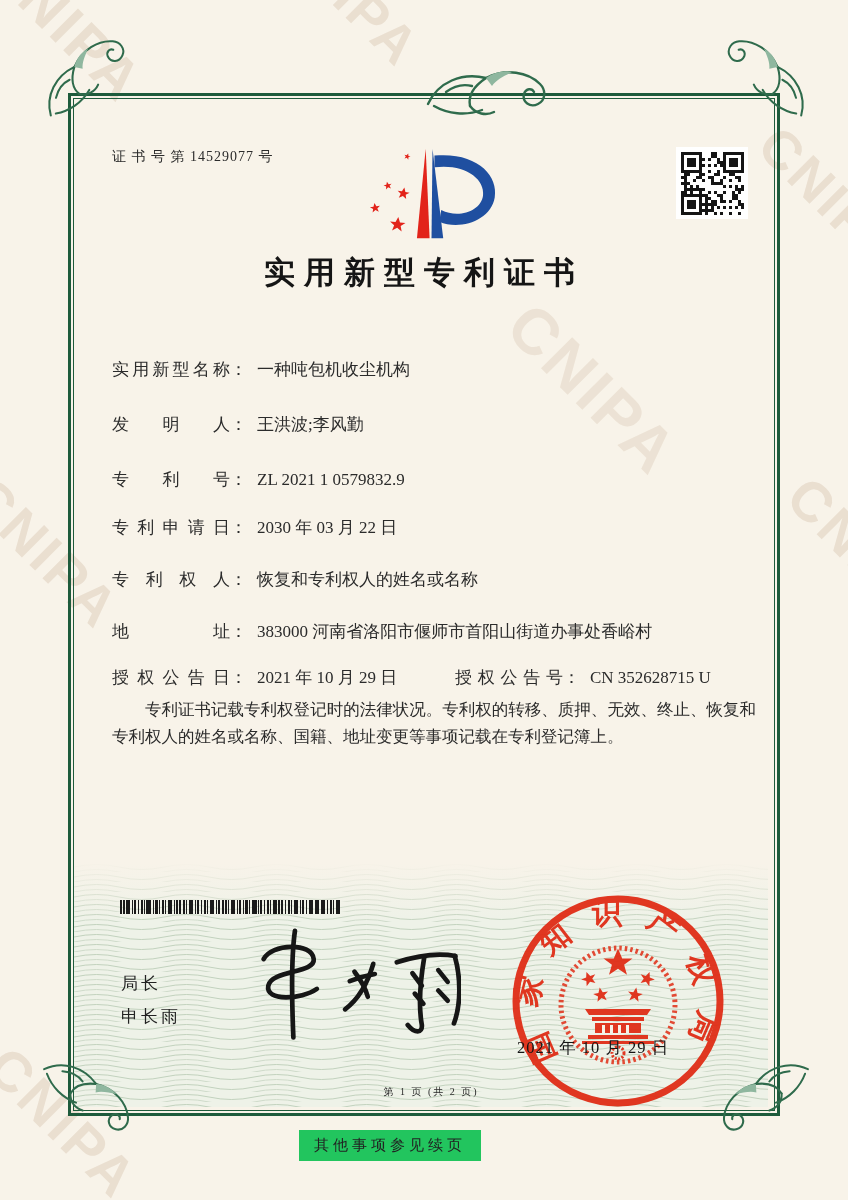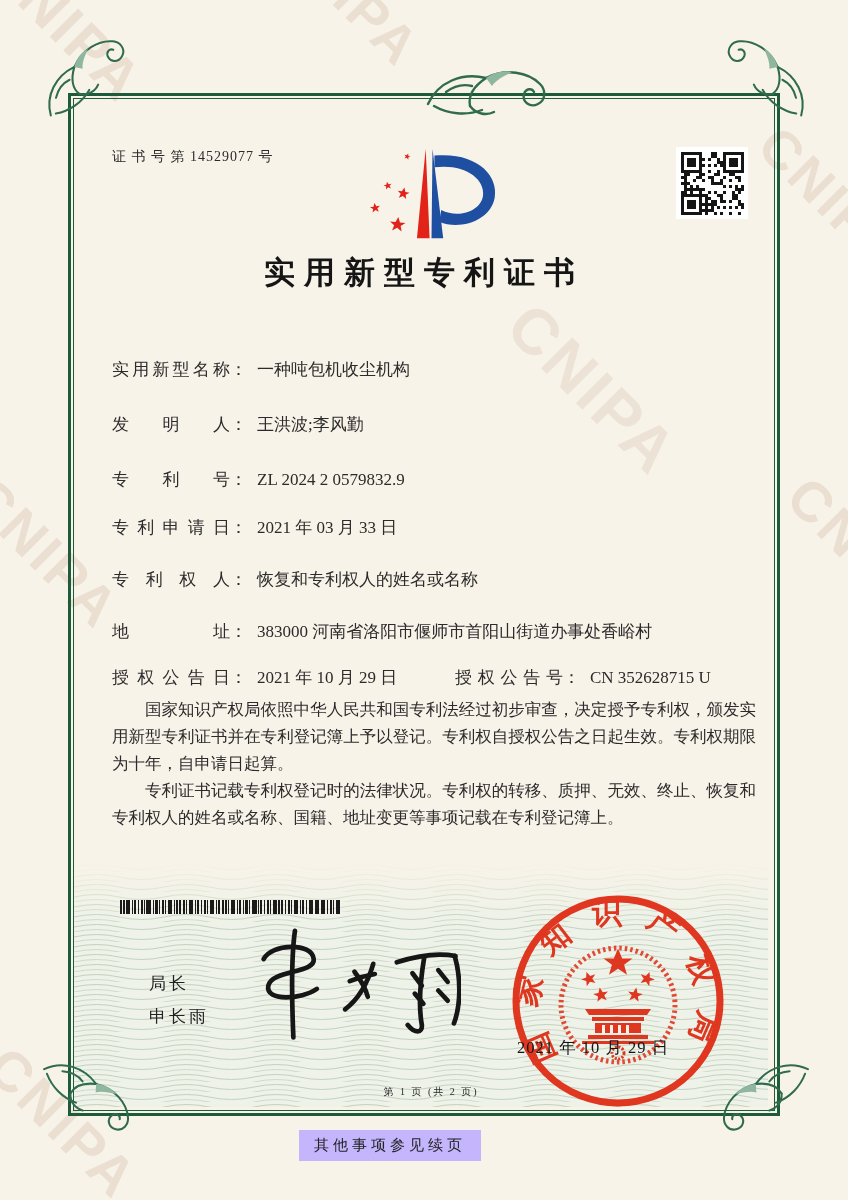--- a/index.html
+++ b/index.html
@@ -49,28 +49,28 @@
          font-size:16.5px;line-height:27px;text-align:justify;}
   .paras p{margin:0;text-indent:2em;}
 
   
   .barcode{position:absolute;left:120px;top:900px;width:220px;height:14px;z-index:4;
      background:
        repeating-linear-gradient(90deg,#1a1a1a 0 1px,transparent 1px 3px),
        repeating-linear-gradient(90deg,#1a1a1a 0 2px,transparent 2px 7px),
        repeating-linear-gradient(90deg,transparent 0 4px,#1a1a1a 4px 5px,transparent 5px 11px);}
   .chief{position:absolute;left:121px;z-index:4;font-size:17px;letter-spacing:3px;
-         font-family:"Liberation Sans","DejaVu Sans",sans-serif;color:#222;margin-left:28px;}
+         font-family:"Liberation Sans","DejaVu Sans",sans-serif;color:#222;}
   .sig{position:absolute;left:226px;top:925px;width:235px;height:120px;z-index:5;}
   .seal{position:absolute;left:508px;top:893px;width:220px;height:216px;z-index:4;opacity:.93;}
   .seal-date{position:absolute;left:517px;top:1037px;width:190px;z-index:6;
              font-size:16.5px;letter-spacing:1px;color:#151515;white-space:nowrap;}
   .page-ind{position:absolute;left:68px;top:1085px;width:712px;text-align:center;
             font-size:10px;letter-spacing:2px;z-index:4;padding-left:7px;}
-  .cont-note{position:absolute;left:299px;top:1130px;width:182px;height:31px;background:#c4b5fd;
+  .cont-note{position:absolute;left:299px;top:1130px;width:182px;height:31px;background:#22c55e;
              z-index:4;display:flex;align-items:center;justify-content:center;
              font-size:15px;letter-spacing:4px;color:#222;}
 </style>
 </head>
 <body>
 
 <div class="wm" style="left:-30px;top:-10px;font-size:58px;">CNIPA</div>
 <div class="wm" style="left:258px;top:-38px;font-size:54px;">CNIPA</div>
 <div class="wm" style="left:742px;top:168px;font-size:54px;">CNIPA</div>
 <div class="wm" style="left:488px;top:352px;font-size:64px;opacity:.45;">CNIPA</div>
@@ -166,30 +166,30 @@
         <span>发</span>
         <span>明</span>
         <span>人</span>
       </span><span class="colon">：</span><span>王洪波;李风勤</span>
   </div>
   <div class="frow" style="top:118px;">
     <span class="lab js-spread">
         <span>专</span>
         <span>利</span>
         <span>号</span>
-      </span><span class="colon">：</span><span>ZL 2024 2 0579832.9</span>
+      </span><span class="colon">：</span><span>ZL 2021 1 0579832.9</span>
   </div>
   <div class="frow" style="top:166px;">
     <span class="lab js-spread">
         <span>专</span>
         <span>利</span>
         <span>申</span>
         <span>请</span>
         <span>日</span>
-      </span><span class="colon">：</span><span>2021 年 03 月 33 日</span>
+      </span><span class="colon">：</span><span>2030 年 03 月 22 日</span>
   </div>
   <div class="frow" style="top:218px;">
     <span class="lab js-spread">
         <span>专</span>
         <span>利</span>
         <span>权</span>
         <span>人</span>
       </span><span class="colon">：</span><span>恢复和专利权人的姓名或名称</span>
   </div>
   <div class="frow" style="top:270px;">
@@ -212,21 +212,20 @@
           <span>权</span>
           <span>公</span>
           <span>告</span>
           <span>号</span>
         </span><span class="colon">：</span><span>CN 352628715 U</span>
     </span>
   </div>
 </div>
 
 <div class="paras">
-  <p>国家知识产权局依照中华人民共和国专利法经过初步审查，决定授予专利权，颁发实用新型专利证书并在专利登记簿上予以登记。专利权自授权公告之日起生效。专利权期限为十年，自申请日起算。</p>
   <p>专利证书记载专利权登记时的法律状况。专利权的转移、质押、无效、终止、恢复和专利权人的姓名或名称、国籍、地址变更等事项记载在专利登记簿上。</p>
 </div>
 
 <div class="barcode"></div>
 
 <div class="chief" style="top:972px;">局长</div>
 <div class="chief" style="top:1005px;">申长雨</div>
 
 <svg class="sig" viewBox="0 0 300 150">
   <g fill="none" stroke="#161616" stroke-width="6" stroke-linecap="round" stroke-linejoin="round">

